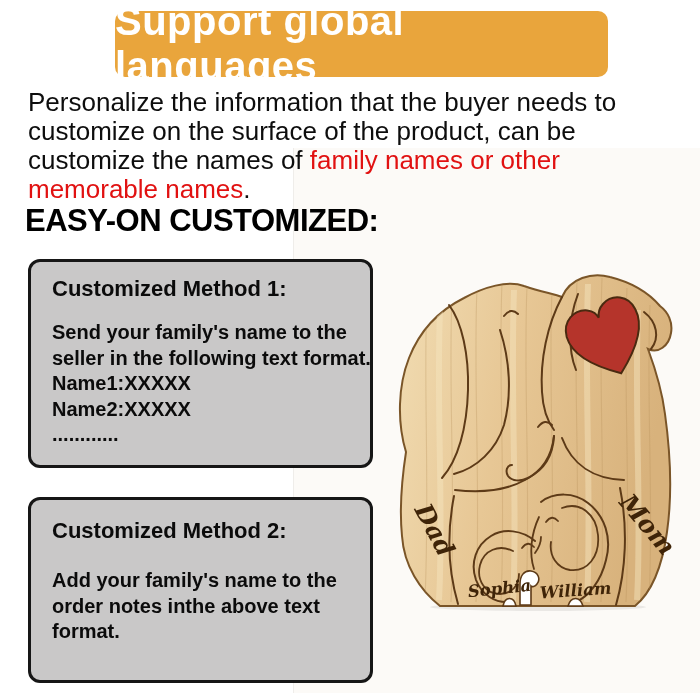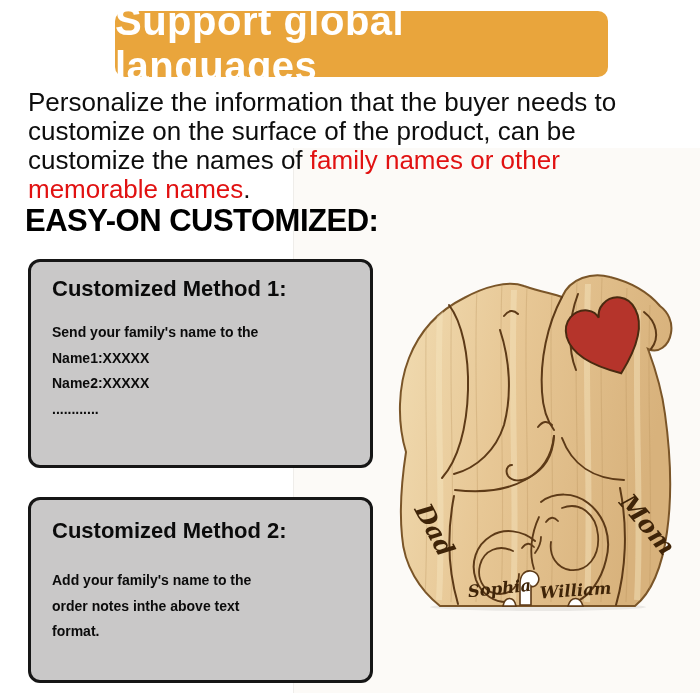--- a/index.html
+++ b/index.html
@@ -31,21 +31,21 @@
   .heading{left:25px;top:203px;color:#000;font-size:31px;font-weight:bold;
     letter-spacing:-0.5px;white-space:nowrap}
 
   .method-box{left:28px;width:345px;background:var(--box-bg);
     border:3px solid var(--box-border);border-radius:12px;color:#0b0b0b}
   .box1{top:259px;height:209px;padding:14px 10px 0 21px}
   .box2{top:497px;height:186px;padding:18px 10px 0 21px}
   .method-title{font-size:22px;font-weight:bold;white-space:nowrap}
   .box1 .method-title{margin-bottom:18px}
   .box2 .method-title{margin-bottom:24px}
-  .method-line{font-size:14px;font-weight:bold;line-height:25.5px;white-space:nowrap}
+  .method-line{font-size:20px;font-weight:bold;line-height:25.5px;white-space:nowrap}
 
   .puzzle{left:392px;top:250px;width:286px;height:366px}
   .cut{fill:none;stroke:var(--outline);stroke-width:2;stroke-linecap:round}
   .cut-thin{fill:none;stroke:var(--outline);stroke-width:1.8;stroke-linecap:round}
   .white-cut{fill:#ffffff;stroke:var(--outline);stroke-width:1.6}
   .heart{fill:var(--heart-red);stroke:#4a2a10;stroke-width:2}
   .engrave{fill:#3f2408;font-family:"DejaVu Serif",serif;font-style:italic;font-weight:bold}
 </style>
 </head>
 <body>
@@ -61,20 +61,21 @@
   <div class="ln">customize on the surface of the product, can be</div>
   <div class="ln"><span>customize the names of </span><span class="red">family names or other</span></div>
   <div class="ln"><span class="red">memorable names</span><span>.</span></div>
 </div>
 
 <div class="abs heading">EASY-ON CUSTOMIZED:</div>
 
 <div class="abs method-box box1">
   <div class="method-title">Customized Method 1:</div>
   <div class="method-line">Send your family's name to the</div>
+  <div class="method-line">seller in the following text format.</div>
   <div class="method-line">Name1:XXXXX</div>
   <div class="method-line">Name2:XXXXX</div>
   <div class="method-line">............</div>
 </div>
 
 <div class="abs method-box box2">
   <div class="method-title">Customized Method 2:</div>
   <div class="method-line">Add your family's name to the</div>
   <div class="method-line">order notes inthe above text</div>
   <div class="method-line">format.</div>

